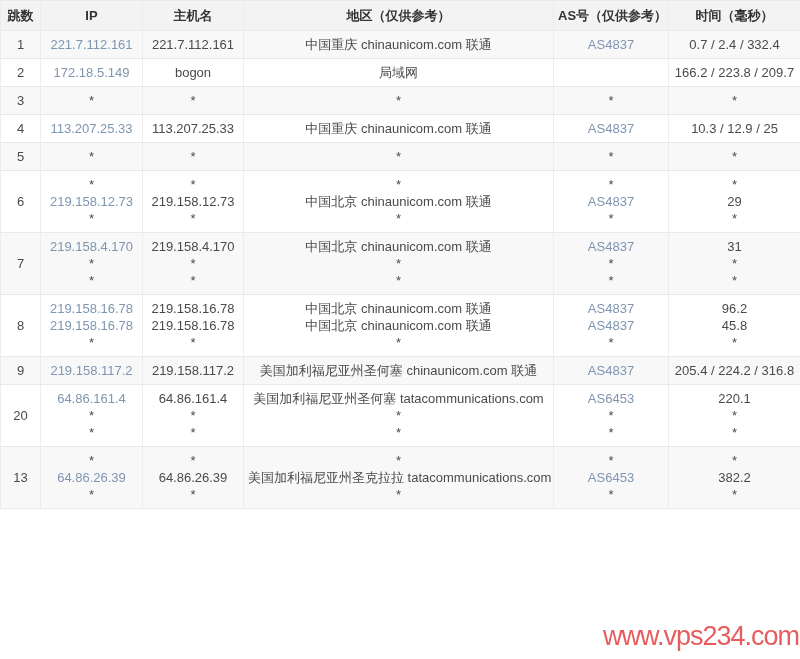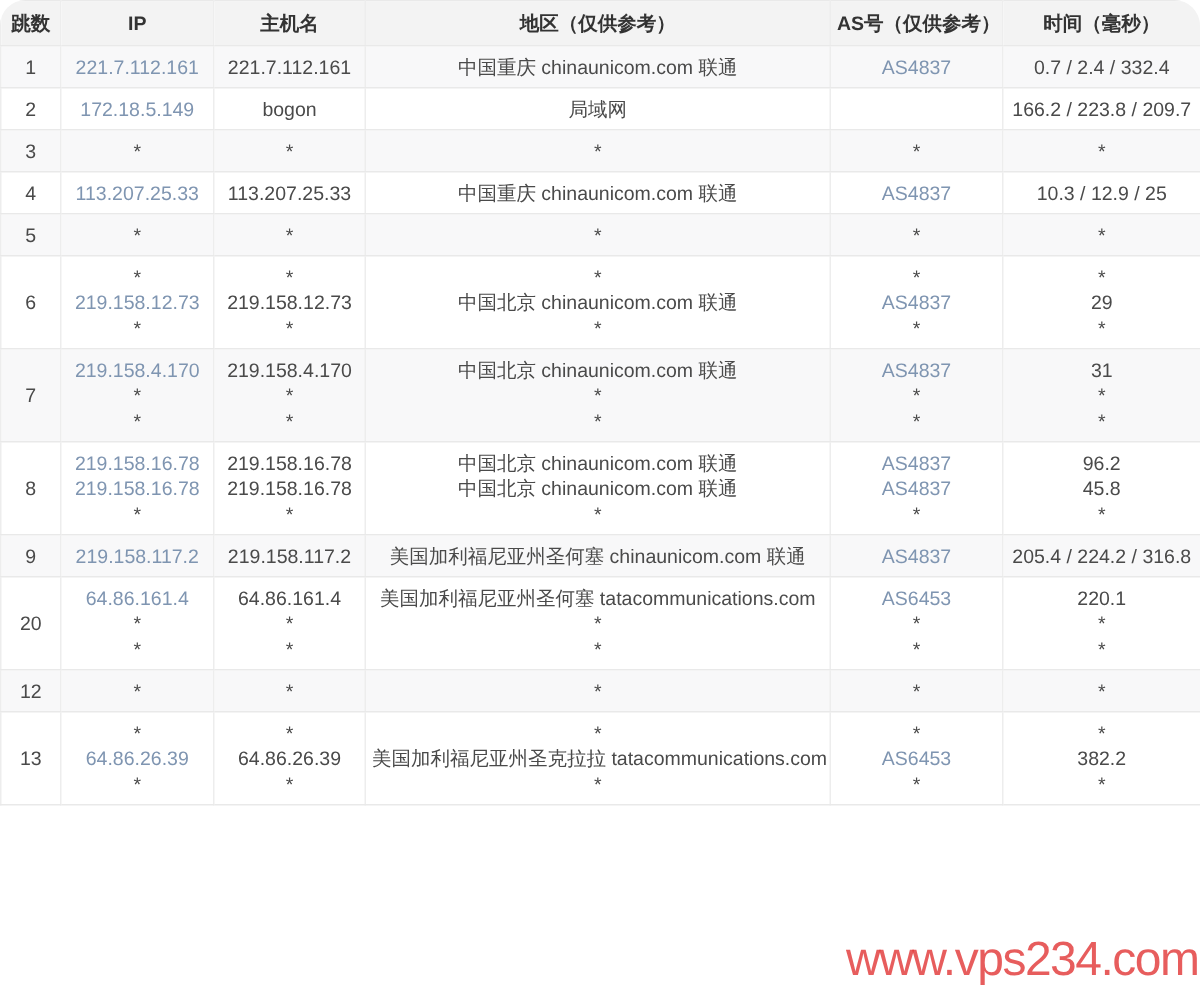--- a/index.html
+++ b/index.html
@@ -4,21 +4,20 @@
 <style>
   * { box-sizing: border-box; margin: 0; padding: 0; }
   html,body { background:#fff; }
   body { font-family: "Liberation Sans", "DejaVu Sans", sans-serif; }
   .page {
     position: relative;
     width: 800px;
     height: 659px;
     overflow: hidden;
     background: #fff;
-    border-radius: 17px;
   }
   table.trace {
     width: 800px;
     border-collapse: collapse;
     table-layout: fixed;
     font-size: 13px;
     color: #3c3c3c;
   }
   table.trace th, table.trace td {
     border: 1px solid #e9e9e9;
@@ -40,21 +39,21 @@
   }
   table.trace tbody tr:nth-child(odd) td { background: #f8f8f9; }
   table.trace tbody tr:nth-child(even) td { background: #ffffff; }
   td .line { min-height: 17px; line-height: 17px; }
   td .line.link { color: #7f95b1; cursor: pointer; }
   td .line.muted { color: #4a4a4a; }
   .watermark {
     position: absolute;
     top: 621px;
     right: 1px;
-    font-size: 32px;
+    font-size: 27px;
     letter-spacing: -1px;
     font-weight: 400;
     color: rgba(224, 48, 48, 0.78);
     white-space: nowrap;
     pointer-events: none;
     z-index: 5;
   }
 </style>
 </head>
 <body>
@@ -315,40 +314,20 @@
             <div class="line muted">*</div>
           </td>
           <td>
             <div class="line muted">220.1</div>
             <div class="line muted">*</div>
             <div class="line muted">*</div>
           </td>
         </tr>
         <tr>
           <td>
-            <div class="line muted">12</div>
-          </td>
-          <td>
-            <div class="line muted">*</div>
-          </td>
-          <td>
-            <div class="line muted">*</div>
-          </td>
-          <td>
-            <div class="line muted">*</div>
-          </td>
-          <td>
-            <div class="line muted">*</div>
-          </td>
-          <td>
-            <div class="line muted">*</div>
-          </td>
-        </tr>
-        <tr>
-          <td>
             <div class="line muted">13</div>
           </td>
           <td>
             <div class="line muted">*</div>
             <div class="line link">64.86.26.39</div>
             <div class="line muted">*</div>
           </td>
           <td>
             <div class="line muted">*</div>
             <div class="line muted">64.86.26.39</div>

